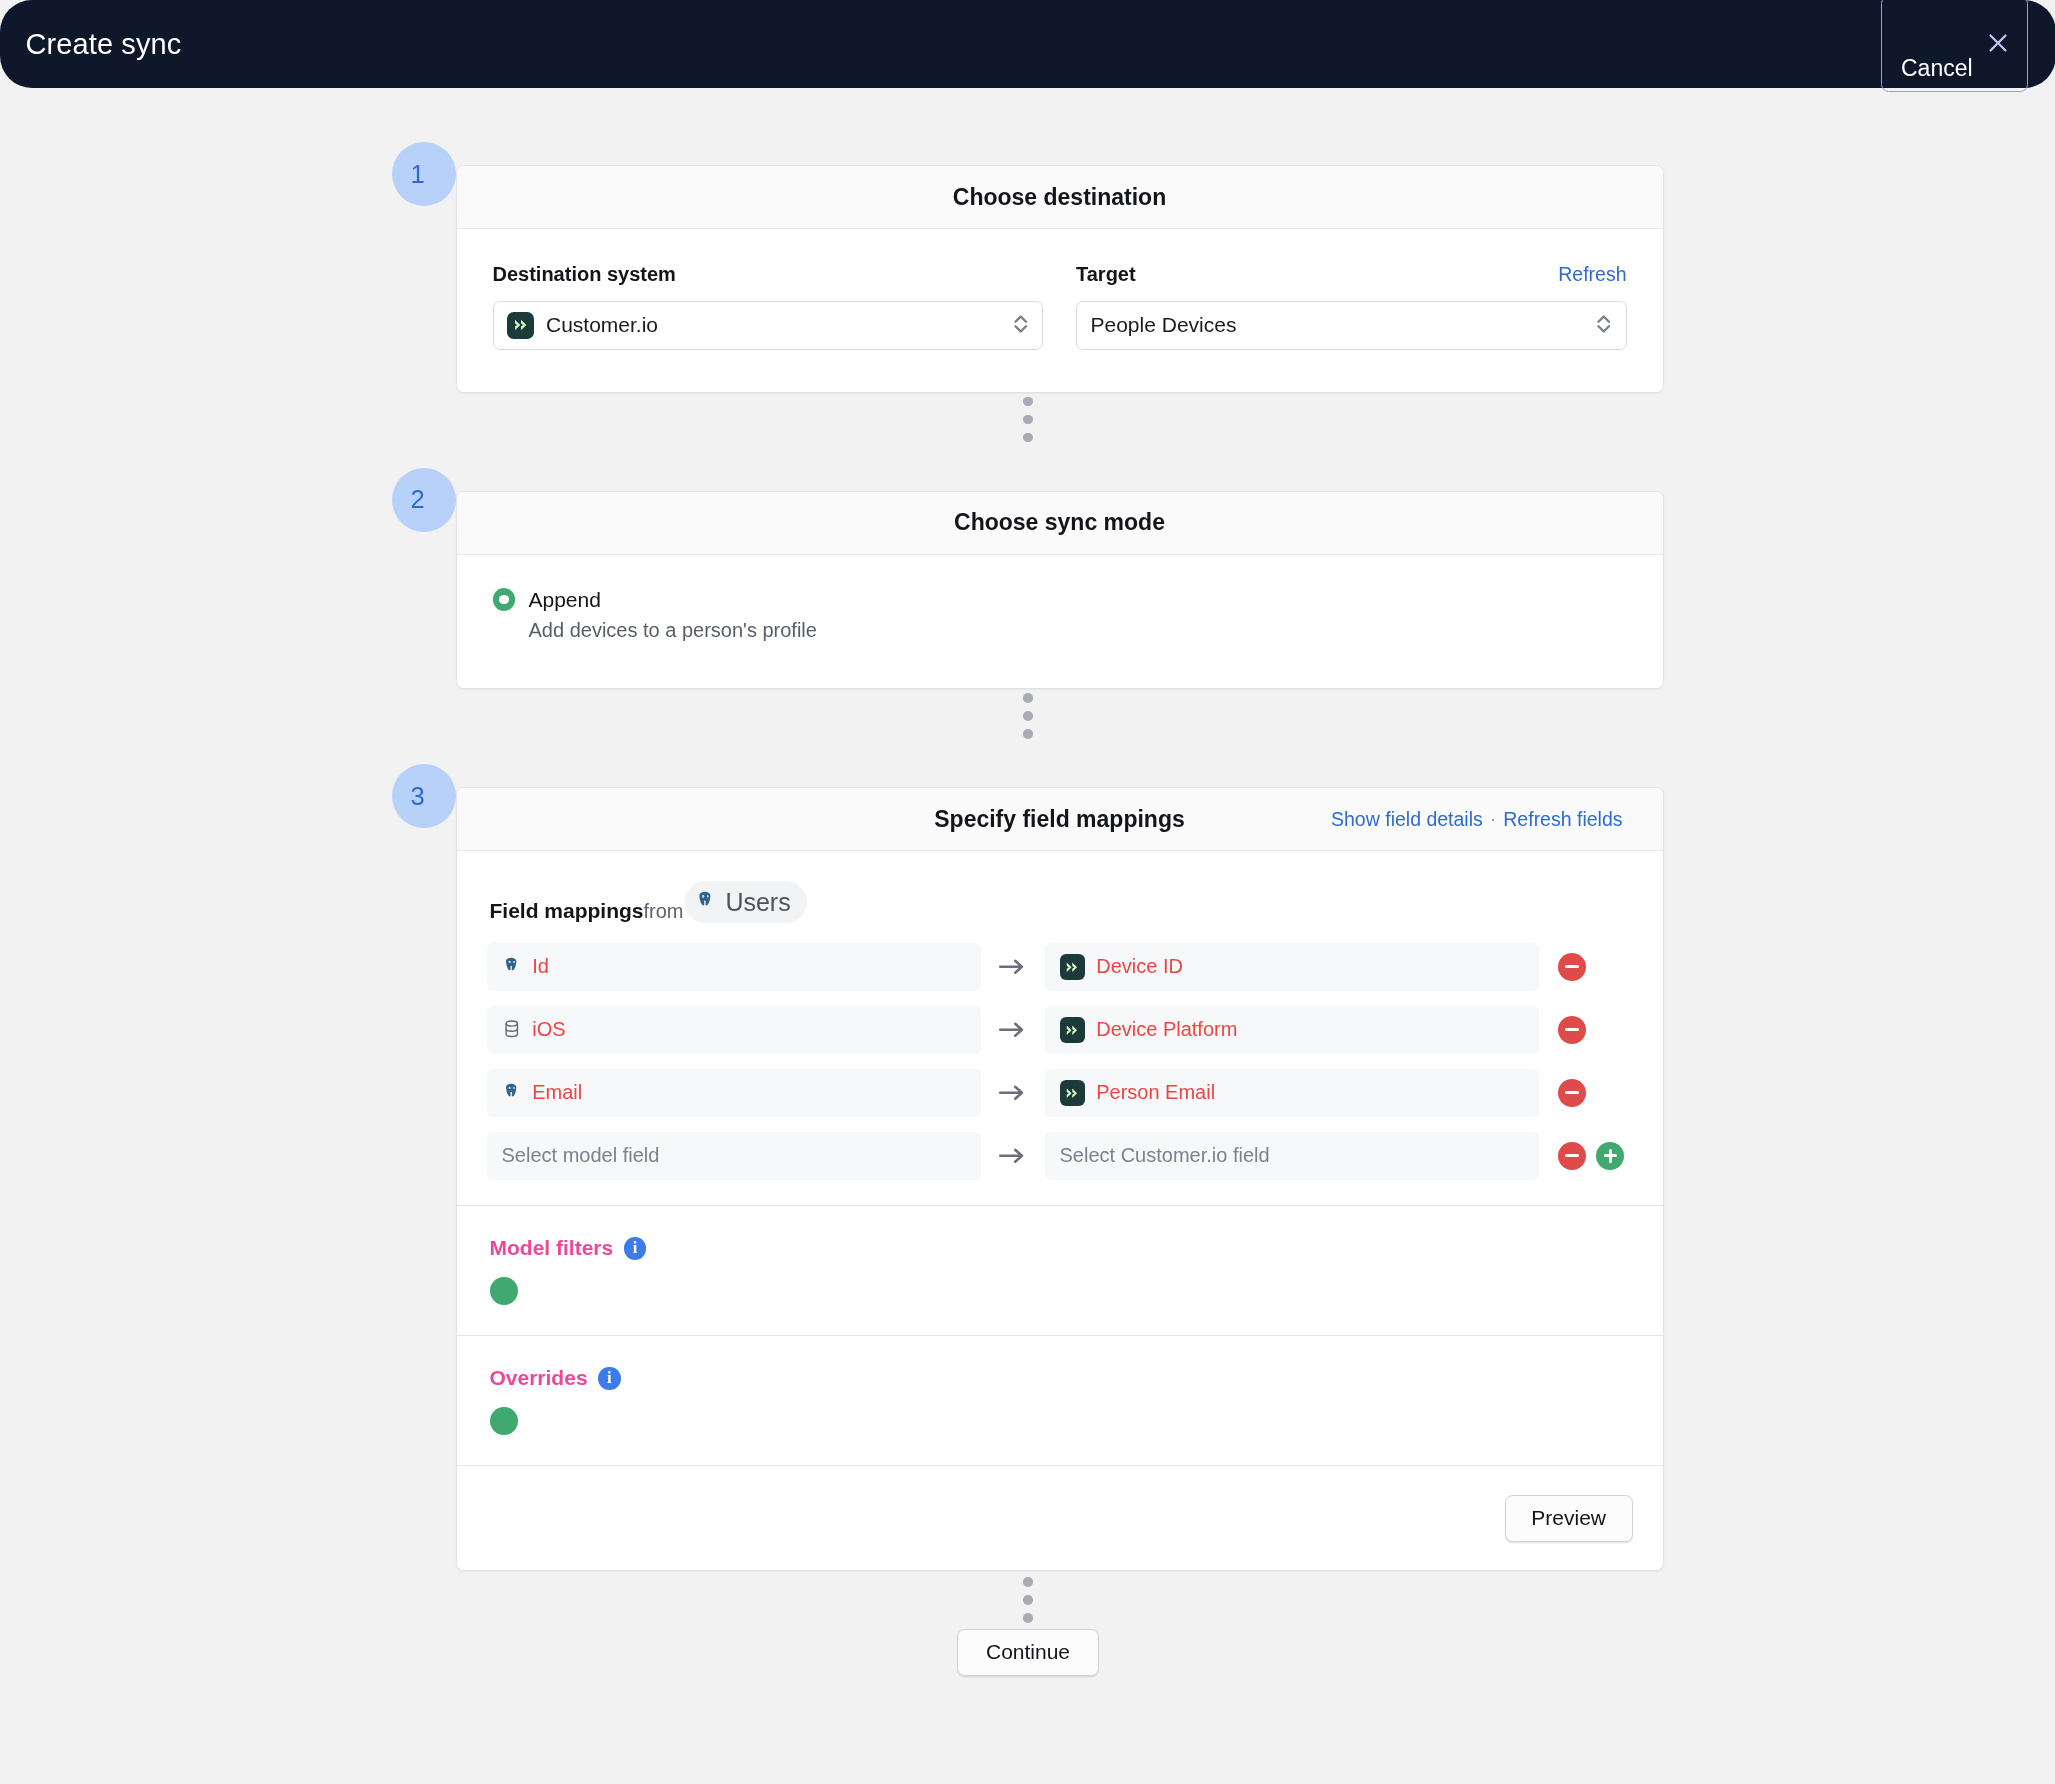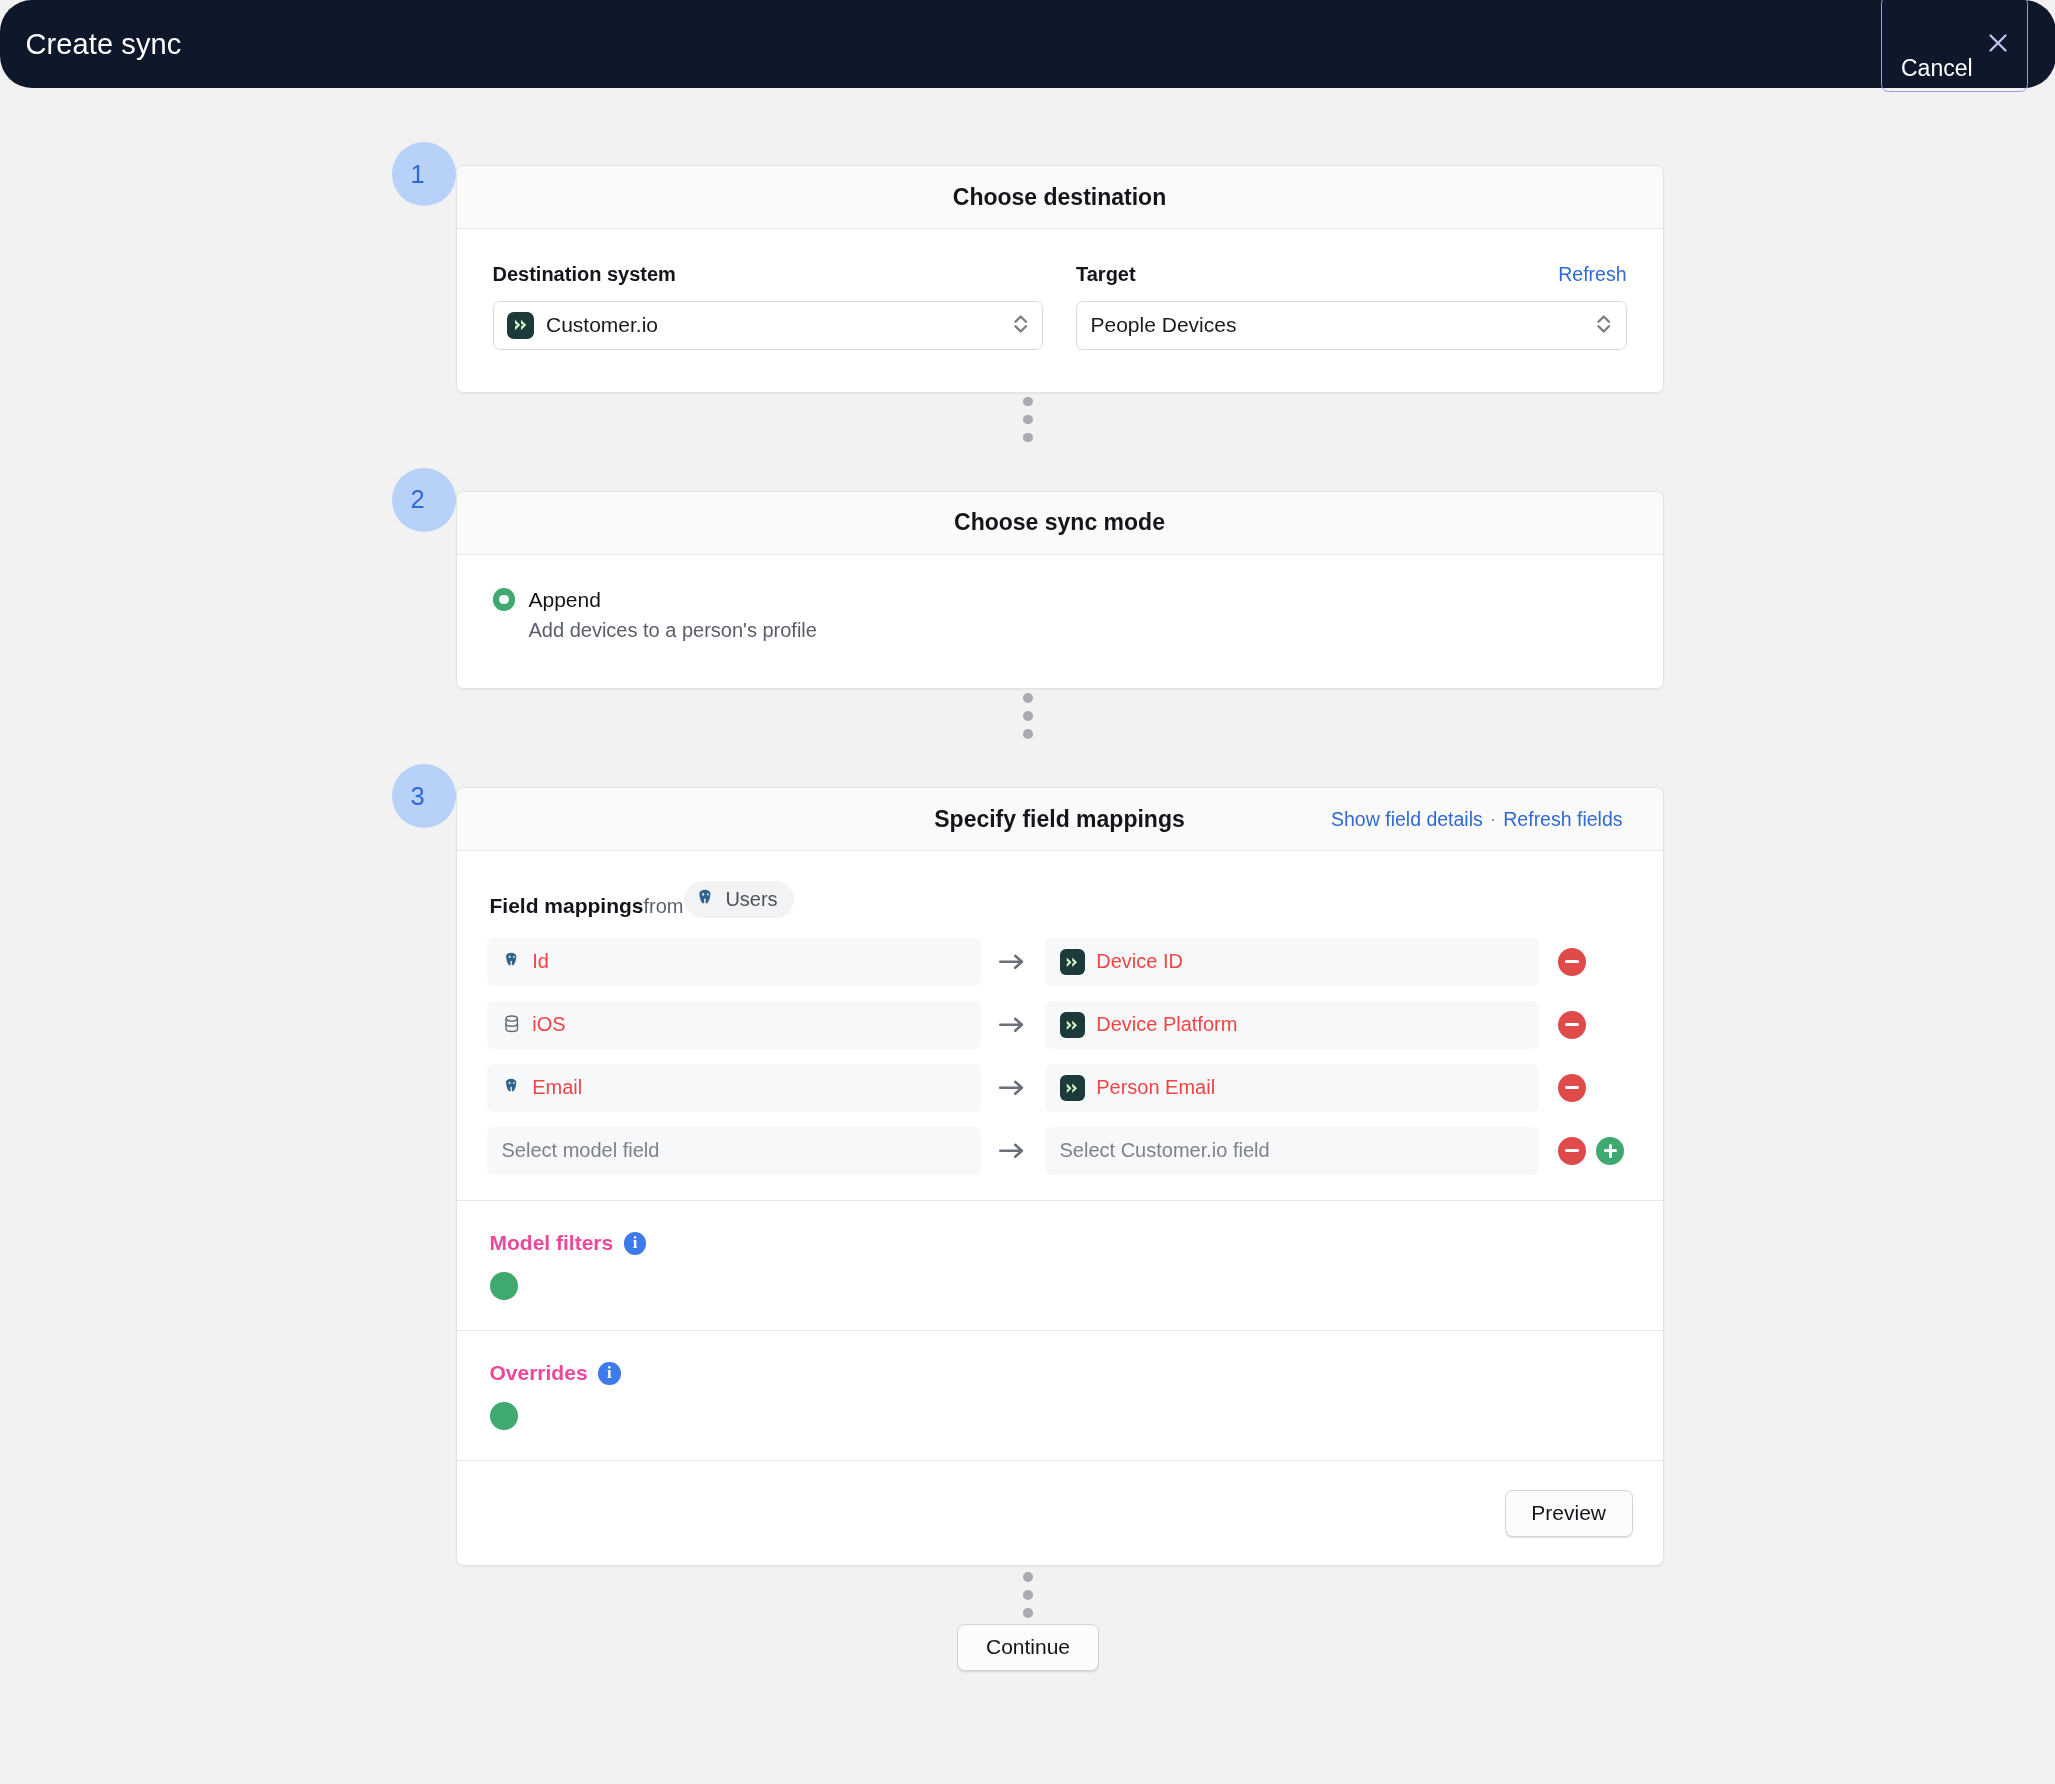--- a/index.html
+++ b/index.html
@@ -189,21 +189,21 @@
   
   .fm-section { padding: 30px 30px 25.5px 30px; border-bottom: 1.5px solid #e5e6ea; }
   .fm-title-row { display: flex; align-items: flex-end; margin-bottom: 19.5px; padding-left: 3px;}
   .fm-title { font-size: 21px; font-weight: 700; color: #13151a; }
   .fm-from { font-size: 20px; color: #5e626c; }
   .chip {
     display: inline-flex; align-items: center; gap: 9.7px;
     background: #f2f3f5; border-radius: 748px;
     padding: 6.7px 16.5px 6.7px 11.2px;
   }
-  .chip-label { font-size: 20px; color: #4e525c; }
+  .chip-label { font-size: 25px; color: #4e525c; }
 
   .map-row {
     display: flex; align-items: center;
     margin-bottom: 15px;
   }
   .map-row:last-child { margin-bottom: 0; }
   .map-input {
     height: 48px;
     background: #f7f8f9;
     border-radius: 6px;

